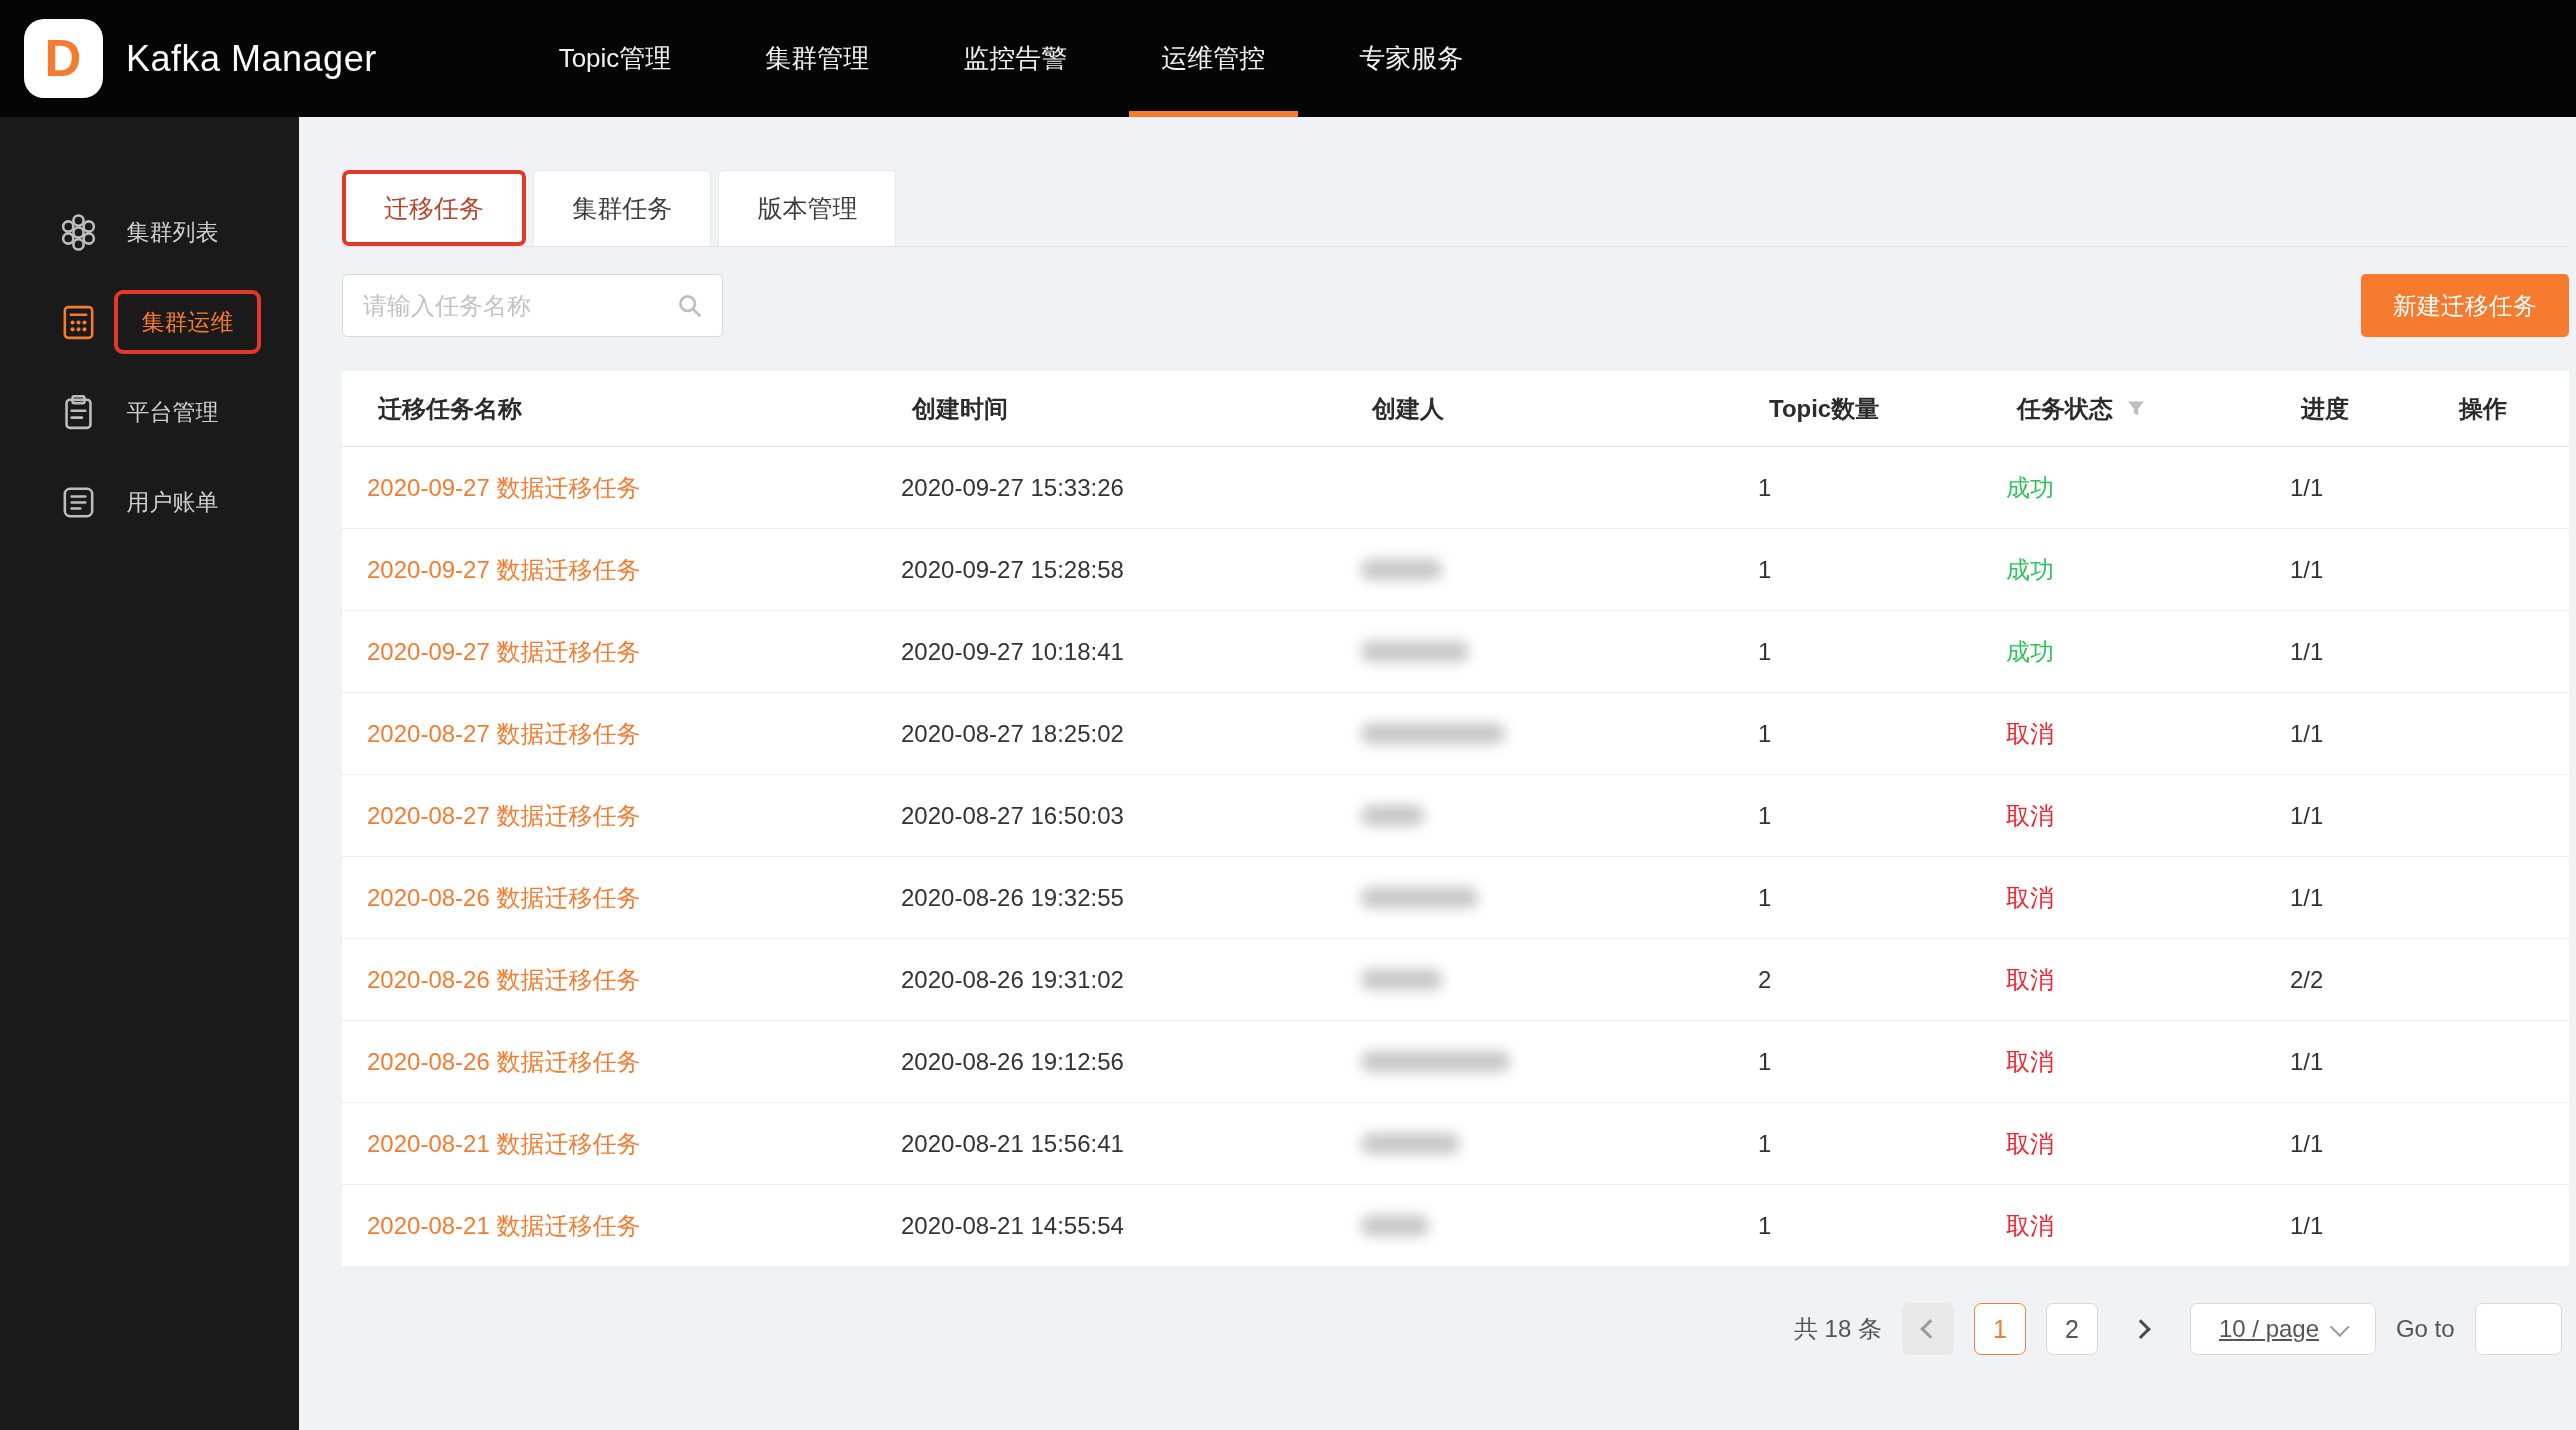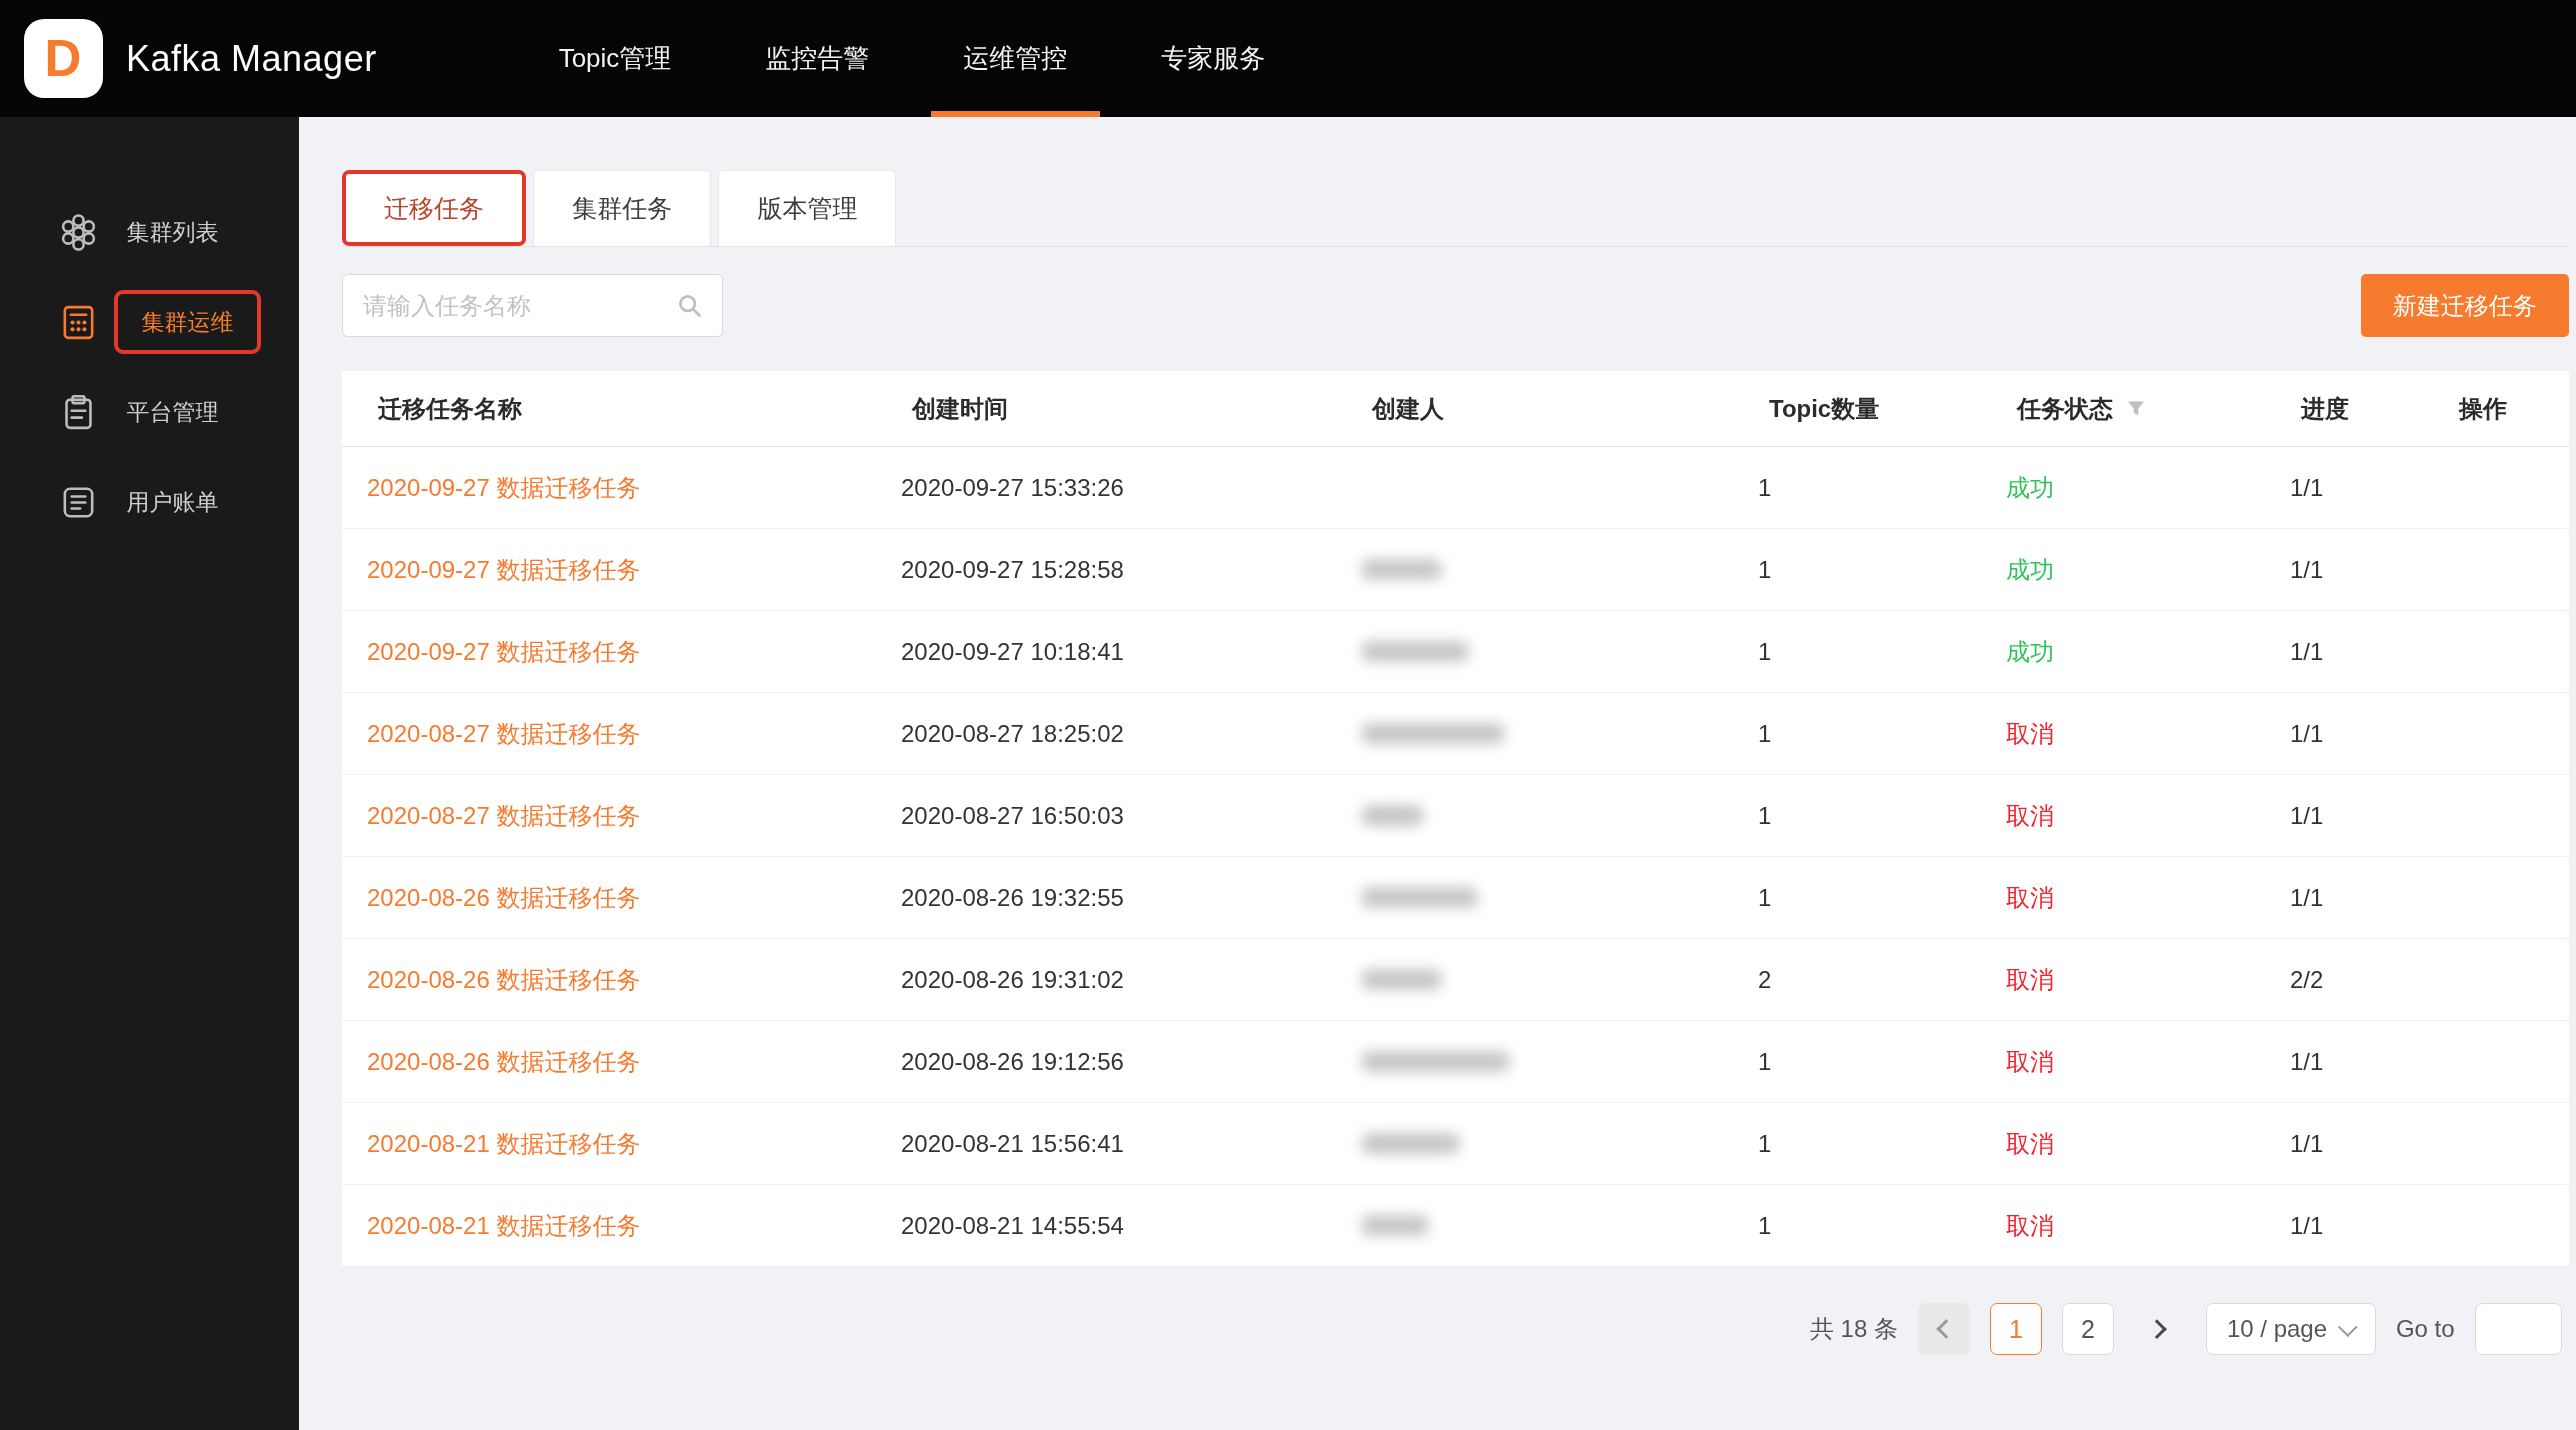--- a/index.html
+++ b/index.html
@@ -56,37 +56,40 @@
   .blur-bar{height:21.6px;border-radius:9px;background:#8f8f8f;filter:blur(6.3px);opacity:.5;display:inline-block;}
   .filter-icon{display:inline-flex;cursor:pointer;}
   
   .pagination{margin-top:36px;display:flex;align-items:center;justify-content:flex-end;gap:20px;font-size:24px;color:#555;padding-right:7.2px;}
   .pg-btn{width:52px;height:52px;display:flex;align-items:center;justify-content:center;border-radius:7.2px;background:transparent;border:none;cursor:pointer;}
   .pg-prev{background:#e9e9e9;}
   .ch-left{width:14.4px;height:14.4px;border-left:3.6px solid #9a9a9a;border-bottom:3.6px solid #9a9a9a;transform:rotate(45deg);margin-left:5.4px;}
   .ch-right{width:14.4px;height:14.4px;border-right:3.6px solid #4a4a4a;border-bottom:3.6px solid #4a4a4a;transform:rotate(-45deg);margin-right:5.4px;}
   .pg-page{width:52px;height:52px;border:1.8px solid #d9d9d9;border-radius:7.2px;background:#fff;color:#555;font-size:25px;display:flex;align-items:center;justify-content:center;cursor:pointer;font-family:inherit;}
   .pg-page.active{border-color:var(--accent,#F77B2E);color:var(--accent,#F77B2E);}
-  .size-select{height:52px;min-width:155px;border:0.9px solid #d9d9d9;border-radius:7.2px;background:#fff;display:flex;align-items:center;justify-content:space-between;padding:0 20px;gap:14.4px;cursor:pointer;color:#555;white-space:nowrap;}
+  .size-select{height:52px;min-width:155px;border:0.9px solid #d9d9d9;border-radius:7.2px;background:#fff;display:flex;align-items:center;justify-content:space-between;padding:0 28px;gap:14.4px;cursor:pointer;color:#555;white-space:nowrap;text-decoration:underline;}
   .size-select .chev-down{color:#999;margin-top:-3.6px;}
   .goto-input{width:87px;height:52px;border:0.9px solid #d9d9d9;border-radius:7.2px;background:#fff;outline:none;font-size:24px;padding:0 12.6px;font-family:inherit;}
 </style>
 </head>
 <body>
 
 <div class="screen">
 
   <header class="header">
     <div class="brand">
       <div class="logo">D</div>
       <div class="app-title">Kafka Manager</div>
     </div>
     <nav class="top-menu" id="top-menu">
         <div class="nav-item">
           <span>Topic管理</span>
+        </div>
+        <div class="nav-item">
+          <span>集群管理</span>
         </div>
         <div class="nav-item">
           <span>监控告警</span>
         </div>
         <div class="nav-item active">
           <span>运维管控</span>
         </div>
         <div class="nav-item">
           <span>专家服务</span>
         </div>

